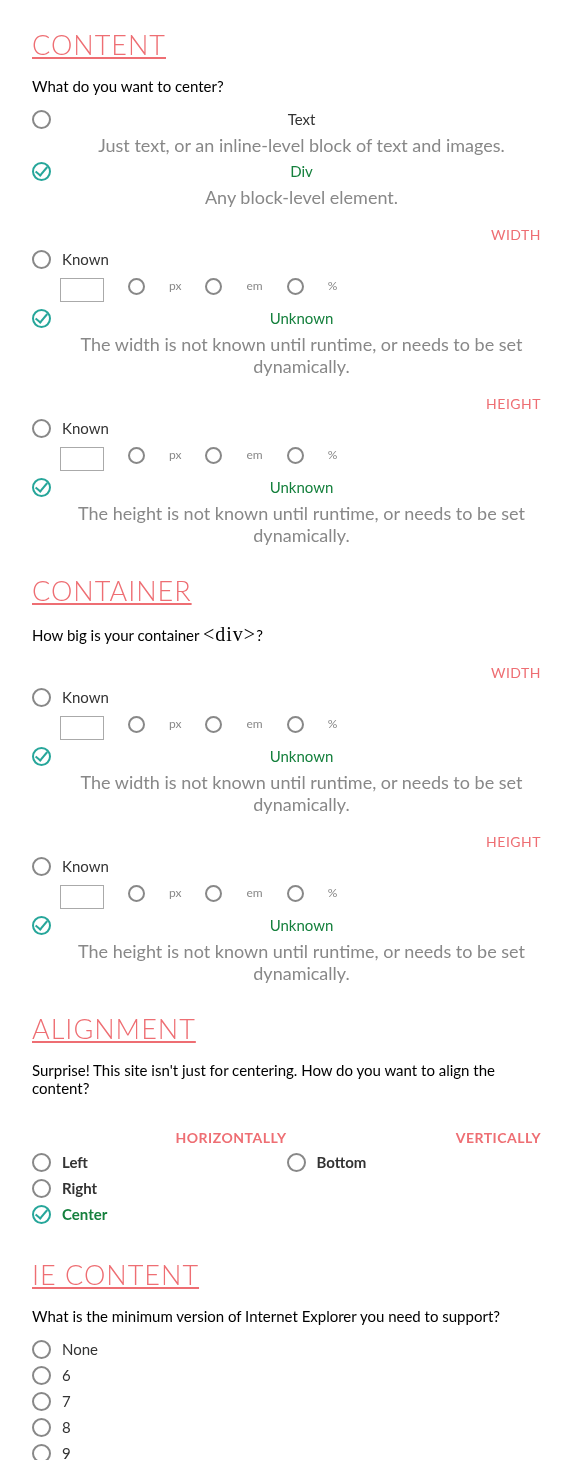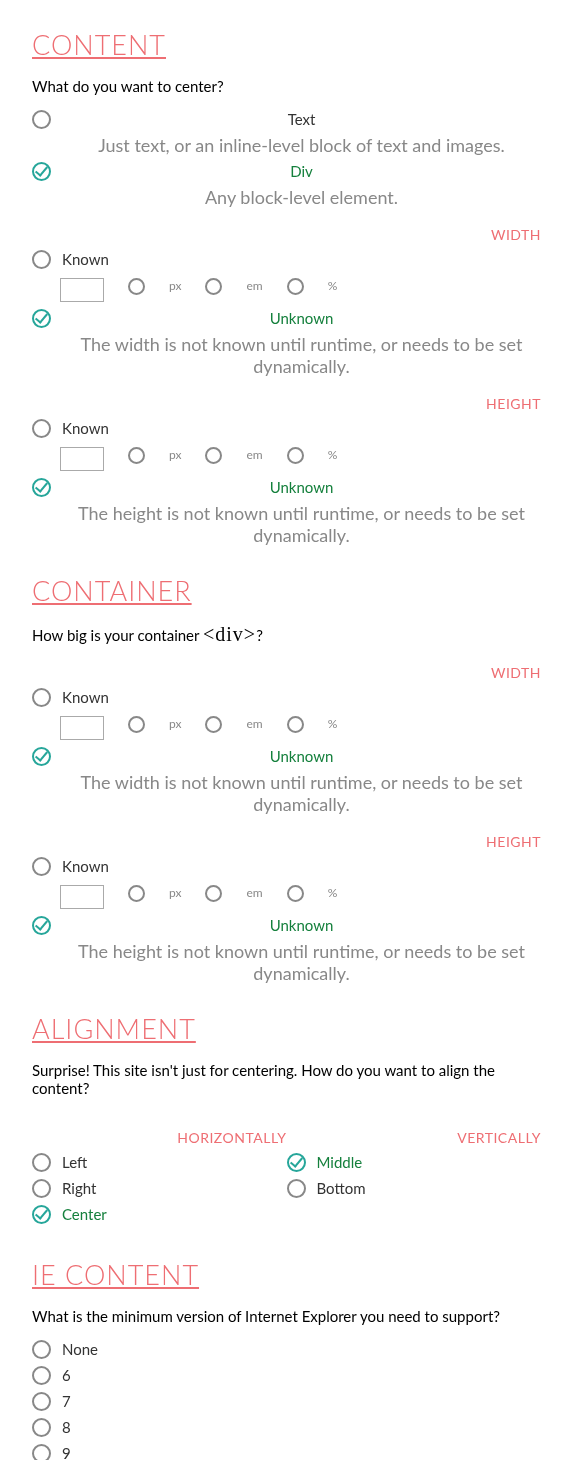--- a/index.html
+++ b/index.html
@@ -97,21 +97,21 @@
     border-radius: 50%;
     flex-shrink: 0;
   }
   .unit-label {
     font-size: 12px;
     color: #888;
   }
   .cols {
     display: flex;
   }
-  .col { flex: 1; }
+  .col { flex: 1; font-weight: bold; }
 </style>
 </head>
 <body>
 
 <h2 class="section">CONTENT</h2>
 <div class="question">What do you want to center?</div>
 
 <div class="option">
   <span class="radio"></span>
   <div class="opt-body">
@@ -234,24 +234,20 @@
         <div class="opt-label">Right</div>
       </div>
     <div class="option">
         <span class="radio checked"></span>
         <div class="opt-label sel">Center</div>
       </div>
   </div>
   <div class="col">
     <div class="subheading">VERTICALLY</div>
     <div class="option">
-        <span class="radio checked"></span>
-        <div class="opt-label sel">Middle</div>
-      </div>
-    <div class="option">
         <span class="radio"></span>
         <div class="opt-label">Bottom</div>
       </div>
   </div>
 </div>
 
 <h2 class="section">IE CONTENT</h2>
 <div class="question">What is the minimum version of Internet Explorer you need to support?</div>
 <div class="option">
     <span class="radio"></span>

